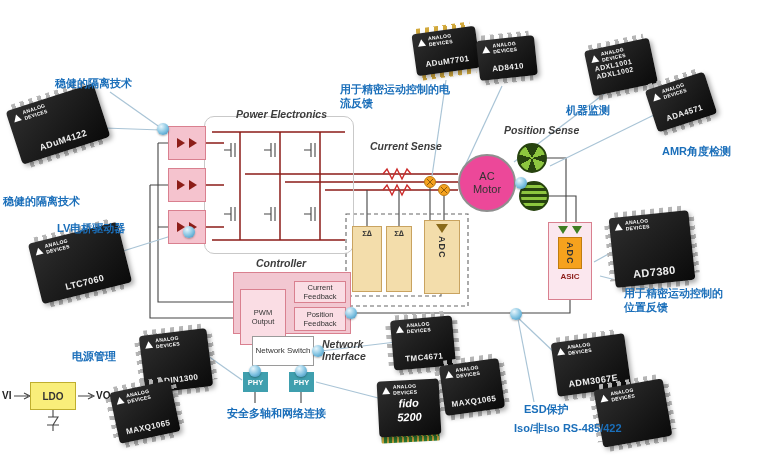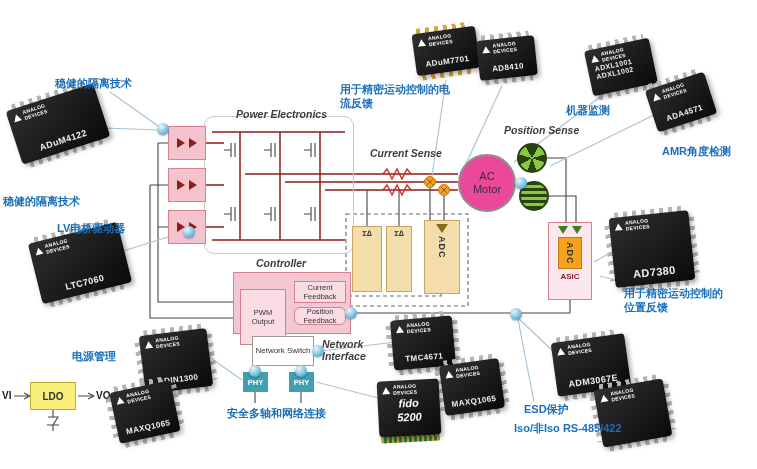--- a/index.html
+++ b/index.html
@@ -152,21 +152,21 @@
     <div>AC</div>
     <div>Motor</div>
   </div>
 
   <div class="disk" style="left:517px;top:143px;width:30px;height:30px;background:conic-gradient(#27430f 0 30deg,#8dc63f 30deg 75deg,#27430f 75deg 110deg,#8dc63f 110deg 160deg,#27430f 160deg 200deg,#8dc63f 200deg 240deg,#27430f 240deg 285deg,#8dc63f 285deg 330deg,#27430f 330deg 360deg);"></div>
   <div class="disk" style="left:519px;top:181px;width:30px;height:30px;background:repeating-linear-gradient(0deg,#27430f 0 3px,#8dc63f 3px 6px);"></div>
 
   <div class="block ctrl" style="left:233px;top:272px;width:118px;height:62px;">
     <div class="subblk" style="left:6px;top:16px;width:46px;height:56px;">PWM Output</div>
     <div class="subblk" style="left:60px;top:8px;width:52px;height:22px;">Current Feedback</div>
-    <div class="subblk" style="left:60px;top:34px;width:52px;height:18px;border-radius:6px;">Position Feedback</div>
+    <div class="subblk" style="left:60px;top:34px;width:52px;height:24px;">Position Feedback</div>
   </div>
 
   <div class="block netswitch" style="left:252px;top:336px;width:62px;height:30px;">Network Switch</div>
   <div class="block phy" style="left:243px;top:372px;width:25px;height:20px;">PHY</div>
   <div class="block phy" style="left:289px;top:372px;width:25px;height:20px;">PHY</div>
 
   <div class="block ldo" style="left:30px;top:382px;width:46px;height:28px;">LDO</div>
   <div class="vlabel" style="left:2px;top:390px;">VI</div>
   <div class="vlabel" style="left:96px;top:390px;">VO</div>
 
@@ -407,18 +407,18 @@
   <div class="cn" style="left:340px;top:82px;width:120px;">用于精密运动控制的电流反馈</div>
   <div class="cn" style="left:566px;top:103px;">机器监测</div>
   <div class="cn" style="left:630px;top:144px;margin-left:32px;">AMR角度检测</div>
   <div class="cn" style="left:624px;top:286px;width:102px;">用于精密运动控制的位置反馈</div>
   <div class="cn" style="left:36px;top:349px;padding-left:36px;">电源管理</div>
   <div class="cn" style="left:227px;top:406px;">安全多轴和网络连接</div>
   <div class="cn" style="left:524px;top:402px;">ESD保护</div>
   <div class="cn" style="left:514px;top:421px;">Iso/非Iso RS-485/422</div>
 
   <div class="dlabel" style="left:236px;top:108px;">Power Electronics</div>
-  <div class="dlabel" style="left:370px;top:147px;">Current Sense</div>
+  <div class="dlabel" style="left:370px;top:140px;">Current Sense</div>
   <div class="dlabel" style="left:504px;top:124px;">Position Sense</div>
   <div class="dlabel" style="left:256px;top:257px;">Controller</div>
   <div class="dlabel" style="left:322px;top:338px;width:56px;">Network Interface</div>
 
 </div>
 
 </body></html>

